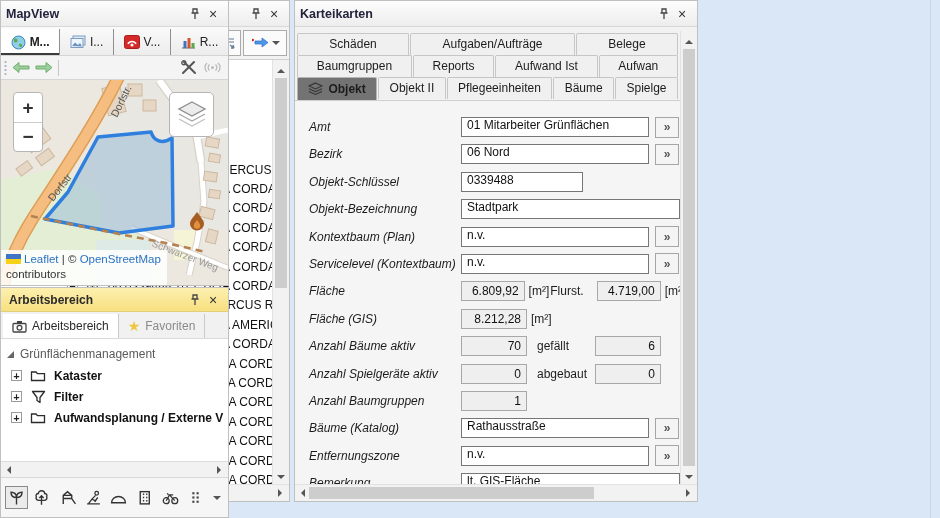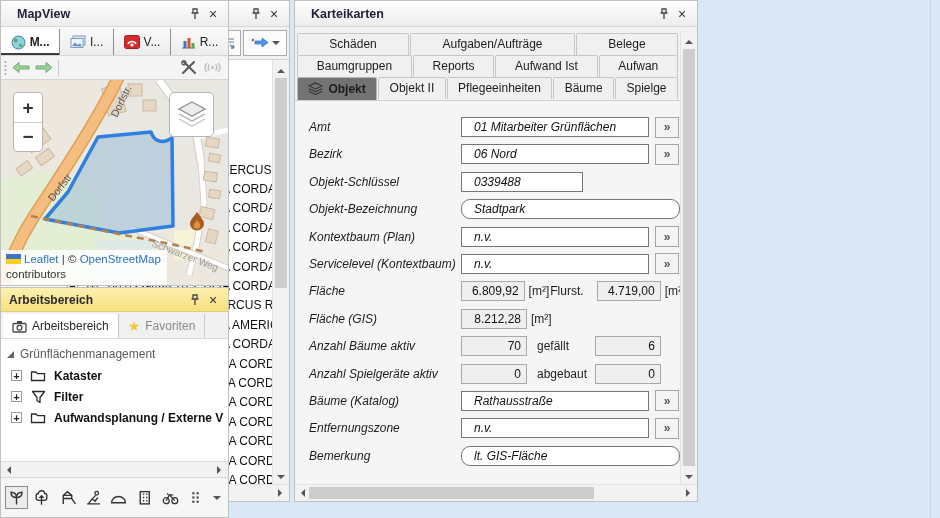--- a/index.html
+++ b/index.html
@@ -7,21 +7,21 @@
   body {
     font-family:"Liberation Sans","DejaVu Sans",sans-serif;
     font-size:12px; color:#1c1c1c;
     background:#d9e7f6; position:relative; overflow:hidden;
   }
   .panel { position:absolute; background:#f2f2f2; border:1px solid #c0c0c0; display:flex; flex-direction:column; overflow:hidden; }
   #p-left   { left:0;   top:0; width:290px; height:502px; }
   #p-mid    { left:294px;top:0; width:404px; height:502px; }
   #p-right  { left:701px;top:0; width:229px; height:518px; border:none; background:transparent; }
 
-  .titlebar { height:26px; flex:none; display:flex; align-items:center; padding:0 6px 0 16px;
+  .titlebar { height:26px; flex:none; display:flex; align-items:center; padding:0 6px 0 5px;
               background:linear-gradient(#fdfdfd,#ededee); border-bottom:1px solid #d8d8d8; }
   .titlebar .t { font-weight:bold; color:#23233d; font-size:12.5px; flex:1 1 auto; white-space:nowrap; overflow:hidden;}
   .tb-btn { width:18px; height:18px; display:flex; align-items:center; justify-content:center; color:#444; flex:none; cursor:default;}
   .x-glyph { font-size:14px; color:#333; line-height:1; }
 
   
   .searchrow { flex:none; height:32px; display:flex; align-items:center; padding:0 2px 0 3px; background:#f2f2f2; gap:2px;}
   .searchrow input { flex:1 1 auto; height:26px; border:1px solid #8a8a8a; padding:0 5px; font:12px "Liberation Sans",sans-serif; color:#222; background:#fff; min-width:0;}
   .searchrow input::placeholder { color:#555; }
   .sq-btn { height:26px; background:#fbfbfb; border:1px solid #ababab; display:flex; align-items:center; justify-content:center; flex:none;}
@@ -53,24 +53,24 @@
   .tabrows { flex:none; padding:6px 2px 0 2px; }
   .tabrow { display:flex; gap:1px; }
   .tab { background:#f0f0f0; border:1px solid #c6c6c6; border-bottom:none; border-radius:2px 2px 0 0;
          padding:3px 10px 4px 10px; text-align:center; white-space:nowrap; overflow:hidden; flex:1 1 auto;
          color:#1c1c1c; height:22px; display:flex; align-items:center; justify-content:center; gap:5px;}
   .tabrow + .tabrow { margin-top:0px; }
   .tab.active { background:#737373; font-weight:bold; height:23px; position:relative; z-index:2; border-color:#b5b5b5;}
   .formarea { flex:1 1 auto; background:#f5f5f6; border-top:1px solid #cfcfcf; padding:16px 0 0 14px; overflow:hidden;}
   .frow { height:20px; margin-bottom:7.4px; display:flex; align-items:center; white-space:nowrap;}
   .flabel { width:152px; flex:none; color:#1c1c1c;font-style:italic; }
-  .tinput { height:20px; border:1px solid #767676; background:#fff; padding:0 12px; display:flex; align-items:center; color:#111;font-style:italic;}
+  .tinput { height:20px; border:1px solid #767676; background:#fff; padding:0 5px; display:flex; align-items:flex-start; color:#111;}
   .tinput.w-lookup { width:188px; }
   .tinput.w-short  { width:122px; }
-  .tinput.w-wide   { width:223px;border-radius:9px; }
+  .tinput.w-wide   { width:223px; }
   .ro { height:20px; border:1px solid #a8a8a8; background:#efefef; padding:0 5px; display:flex; align-items:center; justify-content:flex-end; color:#111; width:66px;}
   .more-btn { width:24px; height:21px; margin-left:6px; border:1px solid #a5a5a5; background:#f4f4f4; color:#555;
               font-weight:bold; display:flex; align-items:center; justify-content:center; font-size:12px;}
   .unit { margin-left:4px; color:#1c1c1c;}
   .gap-lab { display:inline-block; color:#1c1c1c;}
   .clipunit { width:16px; overflow:hidden; }
 
   
   #mapview { position:absolute; left:0; top:0; width:229px; height:286px; background:#f2f2f2; border:1px solid #c0c0c0; display:flex; flex-direction:column;}
   .mtabs { flex:none; height:29px; display:flex; align-items:stretch; background:linear-gradient(#fafafa,#ececec); border-bottom:1px solid #d5d5d5; padding-top:2px;}
@@ -558,20 +558,26 @@
           <span class="flabel">Anzahl Spielgeräte aktiv</span>
           <span class="ro">
               <span>0</span>
             </span>
           <span class="gap-lab" style="margin-left:10px; width:58px">abgebaut</span>
           <span class="ro">
               <span>0</span>
             </span>
         </div>
 
+        <div class="frow">
+          <span class="flabel">Anzahl Baumgruppen</span>
+          <span class="ro">
+              <span>1</span>
+            </span>
+        </div>
 
         <div class="frow">
           <span class="flabel">Bäume (Katalog)</span>
           <span class="tinput w-lookup">
               <span>Rathausstraße</span>
             </span>
           <span class="more-btn">»</span>
         </div>
 
         <div class="frow">

